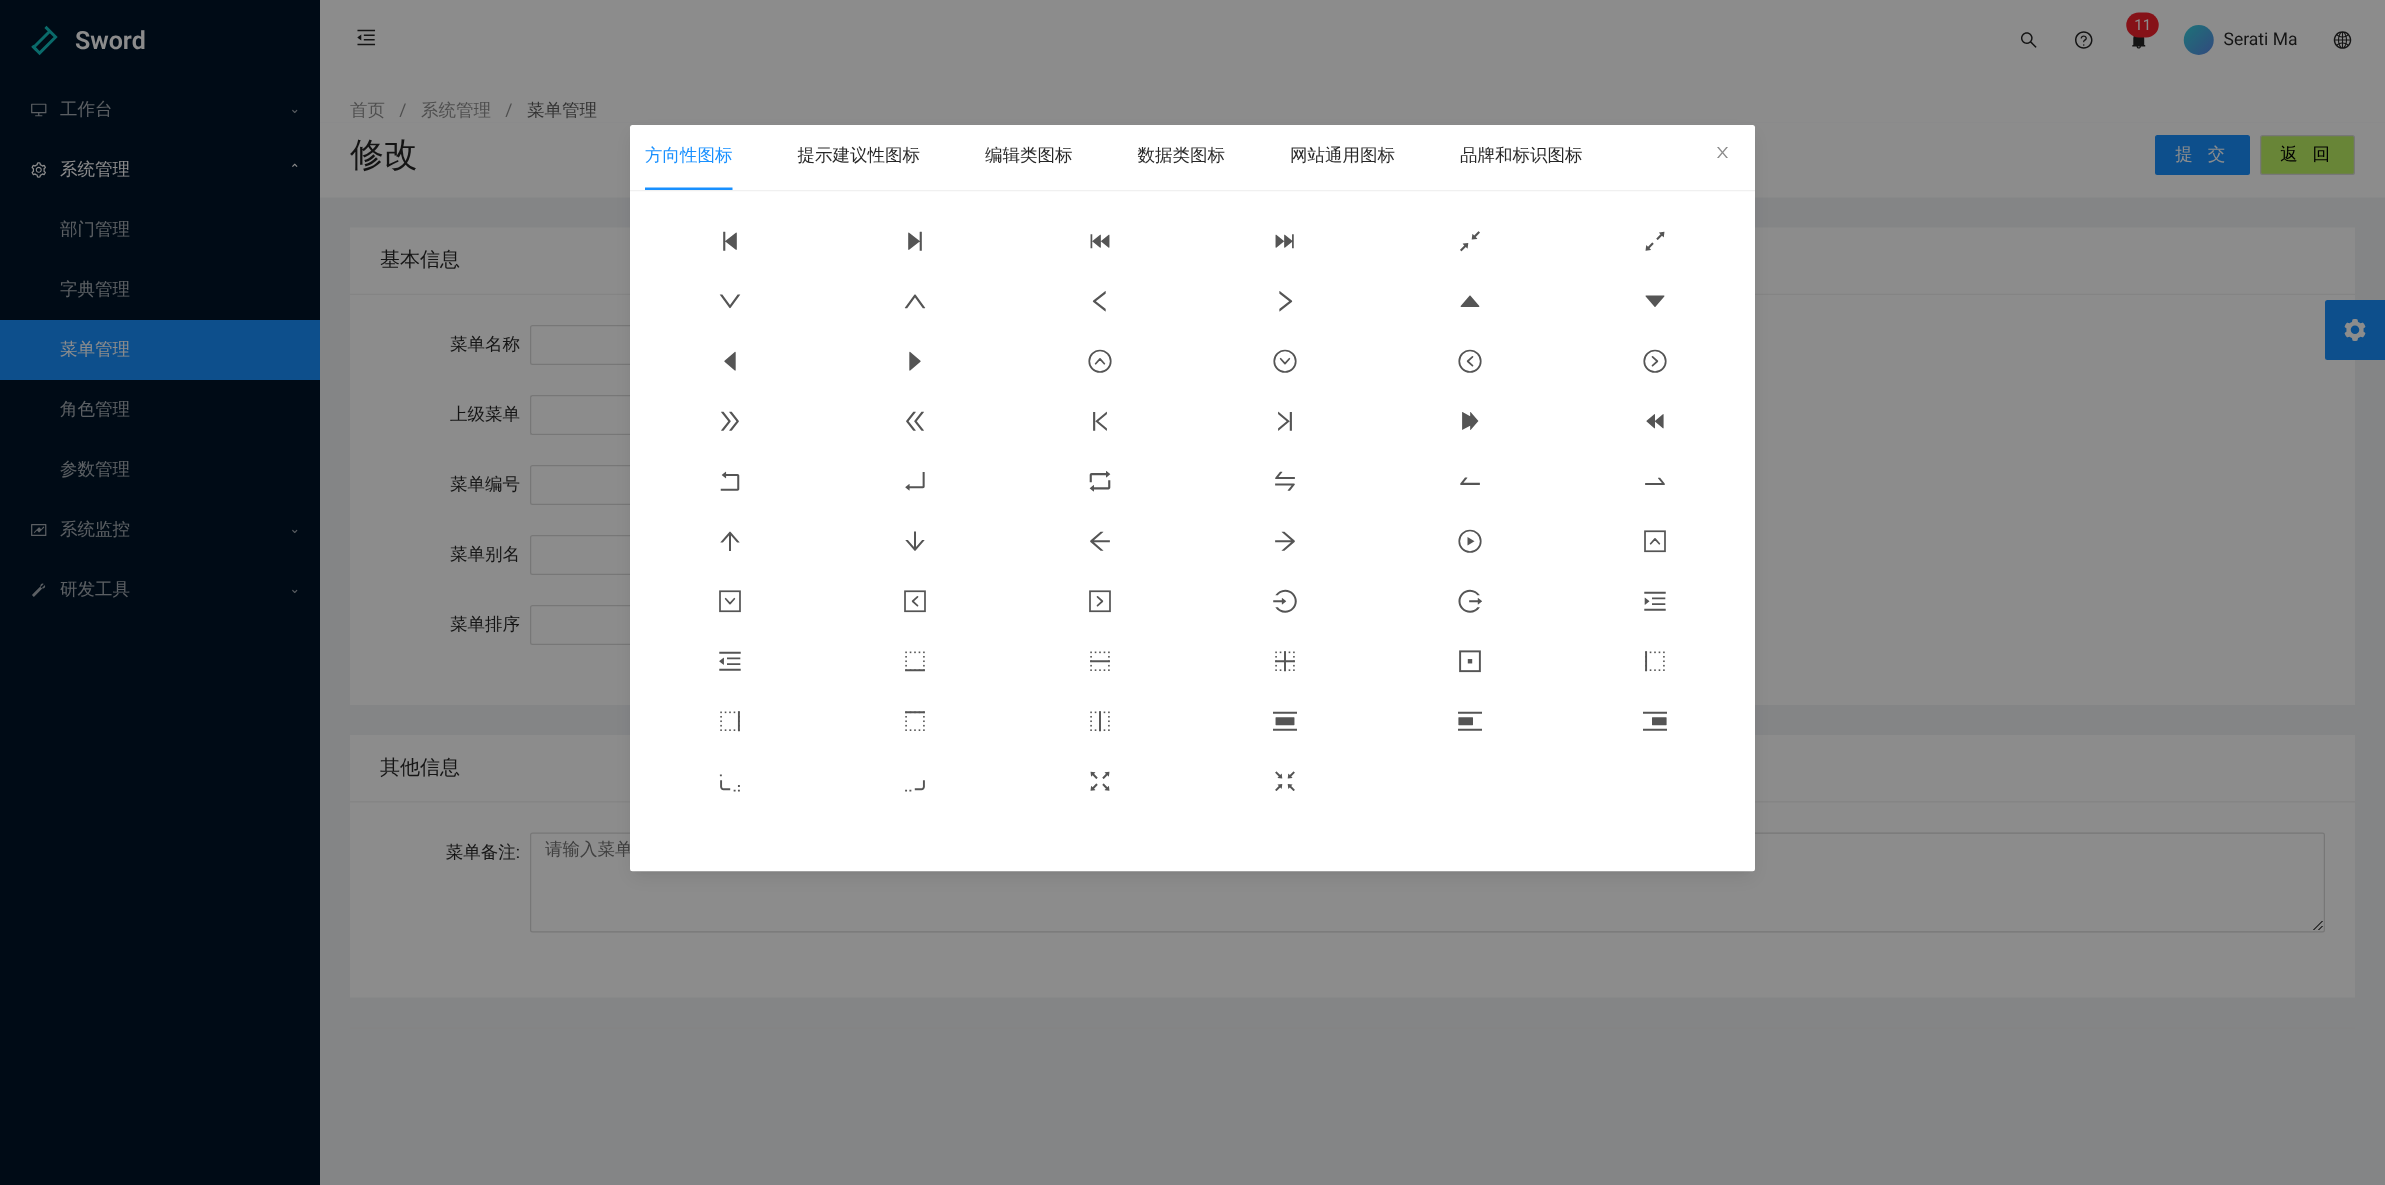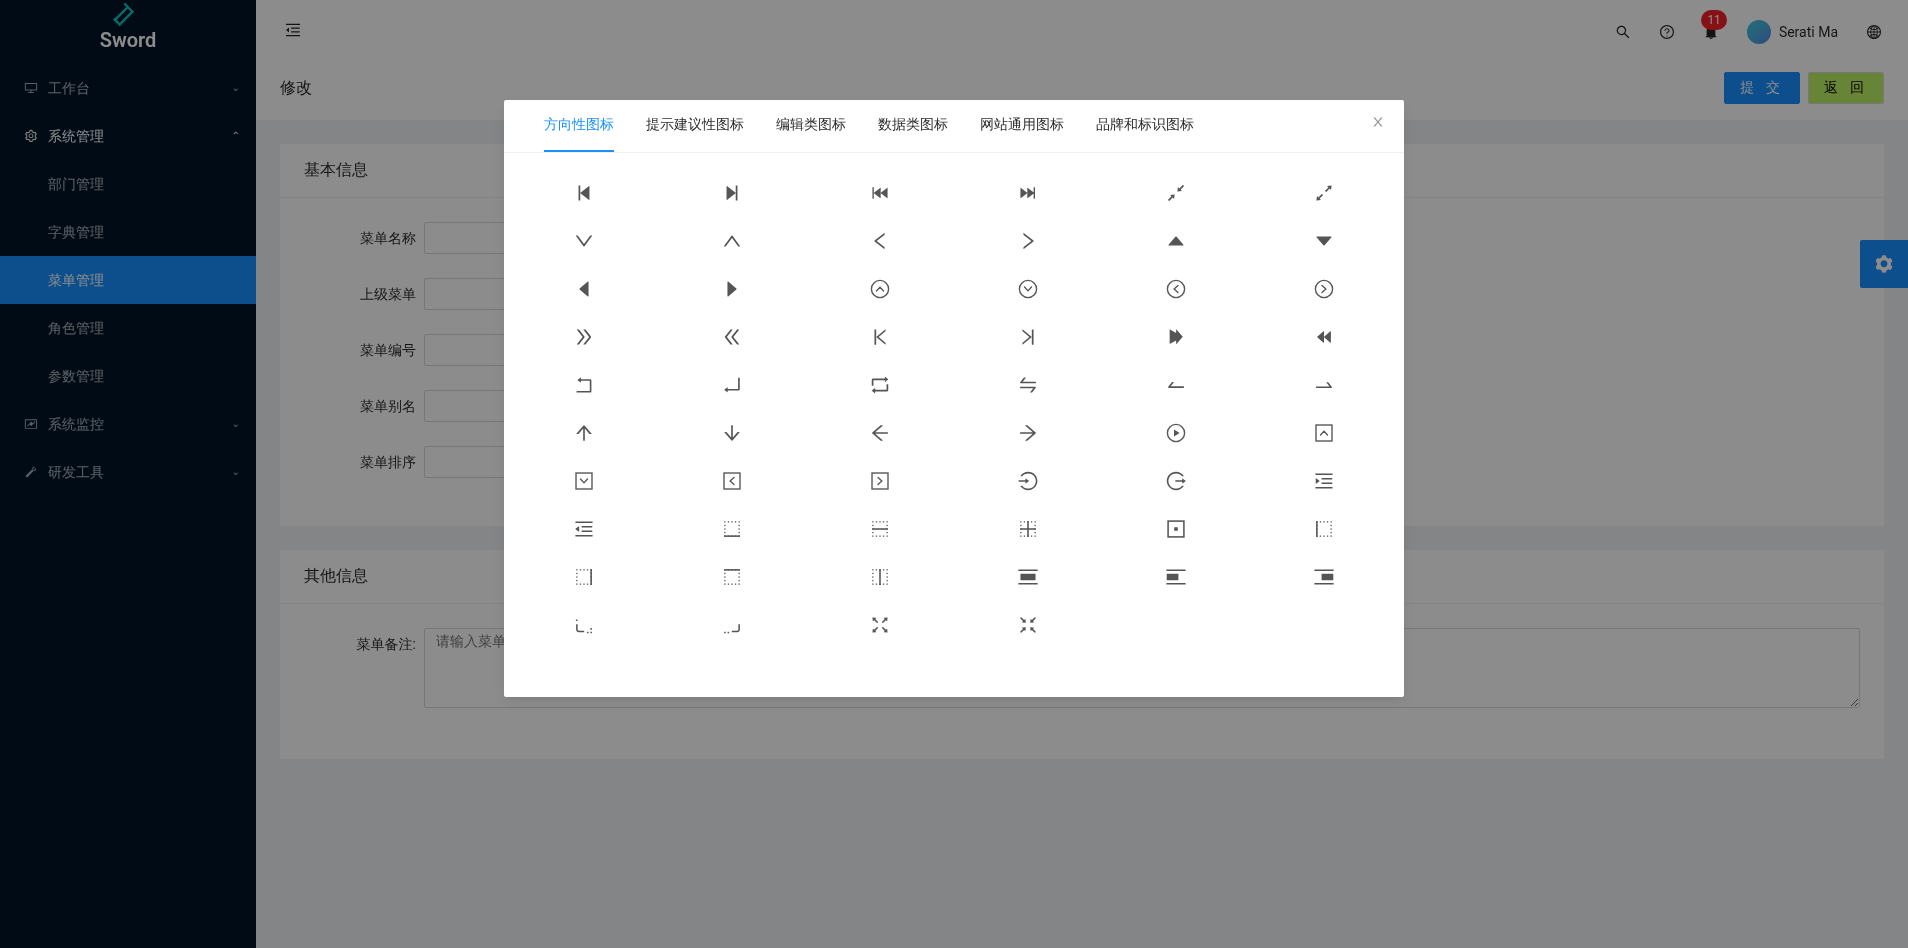--- a/index.html
+++ b/index.html
@@ -1,40 +1,40 @@
 <!DOCTYPE html>
 <html><head>
 <meta charset="utf-8">
 <style>
 * { box-sizing: border-box; margin: 0; padding: 0; }
 body { font-family: -apple-system, BlinkMacSystemFont, "Segoe UI", Roboto, "Helvetica Neue", Arial, sans-serif; font-size: 14px; color: rgba(0,0,0,0.85); background: #f0f2f5; overflow: hidden; }
 .layout { display: flex; height: 100vh; }
 .sider { width: 256px; background: #001529; color: rgba(255,255,255,0.65); display: flex; flex-direction: column; flex-shrink: 0; }
-.logo { height: 64px; display: flex; align-items: center; padding: 0 20px; color: #fff; font-size: 20px; font-weight: 600; flex-direction: column; }
+.logo { height: 64px; display: flex; align-items: center; padding: 14px 20px; color: #fff; font-size: 20px; font-weight: 600; }
 .logo-icon { width: 28px; height: 28px; margin-right: 12px; display: inline-flex; align-items: center; justify-content: center; }
 .menu { flex: 1; }
 .menu-item, .submenu-title { display: flex; align-items: center; padding: 0 16px 0 24px; height: 48px; line-height: 48px; cursor: pointer; color: rgba(255,255,255,0.65); }
 .menu-item.active { background: #1890ff; color: #fff; }
 .submenu-title .arrow { margin-left: auto; font-size: 10px; }
 .menu-icon { margin-right: 10px; font-size: 14px; display: inline-flex; width: 14px; }
 .submenu .menu-item { padding-left: 48px; }
 .main { flex: 1; display: flex; flex-direction: column; min-width: 0; }
 .header { height: 64px; background: #fff; display: flex; align-items: center; padding: 0 16px; box-shadow: 0 1px 4px rgba(0,21,41,0.08); }
 .menu-fold { font-size: 18px; cursor: pointer; padding: 0 12px; }
 .header-right { margin-left: auto; display: flex; align-items: center; gap: 8px; }
 .header-action { padding: 0 10px; height: 64px; display: flex; align-items: center; cursor: pointer; }
 .badge { position: relative; }
 .badge-count { position: absolute; top: 10px; right: 2px; background: #f5222d; color: #fff; font-size: 12px; min-width: 20px; height: 20px; border-radius: 10px; display: flex; align-items: center; justify-content: center; padding: 0 6px; }
 .avatar { width: 24px; height: 24px; border-radius: 50%; background: linear-gradient(135deg,#36d1dc,#5b86e5); margin-right: 8px; }
 .content { padding: 0; flex: 1; overflow: auto; }
 .breadcrumb { padding: 16px 24px 0; color: rgba(0,0,0,0.45); font-size: 14px; background: #fff; }
 .breadcrumb span.sep { margin: 0 8px; }
 .breadcrumb span.current { color: rgba(0,0,0,0.65); }
 .page-header { background: #fff; padding: 8px 24px 16px; display: flex; align-items: center; }
-.page-title { font-size: 16px; font-weight: 500; color: rgba(0,0,0,0.85); }
+.page-title { font-size: 27px; font-weight: 500; color: rgba(0,0,0,0.85); }
 .page-actions { margin-left: auto; display: flex; gap: 8px; }
 .btn { padding: 0 15px; height: 32px; border-radius: 2px; border: 1px solid #d9d9d9; background: #bef264; cursor: pointer; display: inline-flex; align-items: center; font-size: 14px; letter-spacing: 4px; }
 .btn-primary { background: #1890ff; border-color: #1890ff; color: #fff; }
 .card { background: #fff; margin: 24px; }
 .card-head { padding: 16px 24px; border-bottom: 1px solid #f0f0f0; font-size: 16px; font-weight: 500; color: rgba(0,0,0,0.85); }
 .card-body { padding: 24px; }
 .form-row { display: flex; margin-bottom: 24px; }
 .form-item { display: flex; align-items: flex-start; flex: 1; }
 .form-label { width: 120px; text-align: right; padding-right: 8px; line-height: 32px; color: rgba(0,0,0,0.85); }
 .form-control { flex: 1; max-width: 500px; }
@@ -43,21 +43,21 @@
 .input-search .input { border-right: none; border-radius: 2px 0 0 2px; }
 .input-search .btn-primary { border-radius: 0 2px 2px 0; padding: 0 12px; letter-spacing: 0; }
 .textarea { width: 100%; min-height: 80px; padding: 4px 11px; border: 1px solid #d9d9d9; border-radius: 2px; font-size: 14px; resize: vertical; }
 .divider { height: 1px; background: #f0f0f0; margin: 24px; }
 .settings-fab { position: fixed; right: 0; top: 240px; width: 48px; height: 48px; background: #1890ff; color: #fff; display: flex; align-items: center; justify-content: center; cursor: pointer; border-radius: 2px 0 0 2px; font-size: 20px; }
 
 
 .mask { position: fixed; inset: 0; background: rgba(0,0,0,0.45); z-index: 1000; }
 .modal { position: fixed; top: 100px; left: 50%; transform: translateX(-50%); width: 900px; background: #fff; border-radius: 2px; z-index: 1001; box-shadow: 0 3px 6px -4px rgba(0,0,0,0.12), 0 6px 16px rgba(0,0,0,0.08); }
 .modal-close { position: absolute; top: 12px; right: 16px; font-size: 16px; color: rgba(0,0,0,0.45); cursor: pointer; width: 20px; height: 20px; display: flex; align-items: center; justify-content: center; }
-.tabs { display: flex; border-bottom: 1px solid #f0f0f0; padding: 0 40px; }
+.tabs { display: flex; border-bottom: 1px solid #f0f0f0; padding: 0 12px; gap: 20px; }
 .tab { padding: 16px 0; margin-right: 32px; cursor: pointer; color: rgba(0,0,0,0.85); font-size: 14px; border-bottom: 2px solid transparent; }
 .tab.active { color: #1890ff; border-bottom-color: #1890ff; }
 .icon-grid { padding: 24px 40px 40px; }
 .icon-row { display: flex; justify-content: space-between; margin-bottom: 16px; }
 .icon-cell { width: 80px; height: 32px; display: flex; align-items: center; justify-content: center; cursor: pointer; color: #555; }
 .icon-cell svg { width: 22px; height: 22px; }
 </style>
 </head>
 <body>
 
@@ -160,20 +160,27 @@
         </span>
         <span class="header-action">
           <svg width="16" height="16" viewBox="0 0 1024 1024" fill="currentColor">
               <path d="M854.4 800.9c.2-.3.5-.6.7-.9C920.6 722.1 960 621.7 960 512s-39.4-210.1-104.8-288c-.2-.3-.5-.5-.7-.8-1.1-1.3-2.1-2.5-3.2-3.7-.4-.5-.8-.9-1.2-1.4l-4.1-4.7-.1-.1c-1.5-1.7-3.1-3.4-4.6-5.1l-.1-.1c-3.2-3.4-6.4-6.8-9.7-10.1l-.1-.1-4.8-4.8-.3-.3c-1.5-1.5-3-2.9-4.5-4.3-.5-.5-1-1-1.6-1.5-1-1-2-1.9-3-2.8-.3-.3-.7-.6-1-1C736.4 109.2 629.5 64 512 64s-224.4 45.2-304.3 119.2c-.3.3-.7.6-1 1-1 .9-2 1.9-3 2.9-.5.5-1 1-1.6 1.5-1.5 1.4-3 2.9-4.5 4.3l-.3.3-4.8 4.8-.1.1c-3.3 3.3-6.5 6.7-9.7 10.1l-.1.1c-1.6 1.7-3.1 3.4-4.6 5.1l-.1.1c-1.4 1.5-2.8 3.1-4.1 4.7-.4.5-.8.9-1.2 1.4-1.1 1.2-2.1 2.5-3.2 3.7-.2.3-.5.5-.7.8C103.4 301.9 64 402.3 64 512s39.4 210.1 104.8 288c.2.3.5.6.7.9l3.1 3.7c.4.5.8.9 1.2 1.4l4.1 4.7c0 .1.1.1.1.2 1.5 1.7 3 3.4 4.6 5l.1.1c3.2 3.4 6.4 6.8 9.6 10.1l.1.1c1.6 1.6 3.1 3.2 4.7 4.7l.3.3c3.3 3.3 6.7 6.5 10.1 9.6 80.1 74 187 119.2 304.5 119.2s224.4-45.2 304.3-119.2a300 300 0 0010.1-9.6l.3-.3c1.6-1.6 3.2-3.1 4.7-4.7l.1-.1c3.3-3.3 6.5-6.7 9.6-10.1l.1-.1c1.5-1.7 3.1-3.3 4.6-5 0-.1.1-.1.1-.2 1.4-1.5 2.8-3.1 4.1-4.7.4-.5.8-.9 1.2-1.4a99 99 0 003.3-3.7zm4.1-142.6c-13.8 32.6-32 62.8-54.2 90.2a444.07 444.07 0 00-81.5-55.9c11.6-46.9 18.8-98.4 20.7-152.6H887c-3 40.9-12.6 80.6-28.5 118.3zM887 484H743.5c-1.9-54.2-9.1-105.7-20.7-152.6 29.3-15.6 56.6-34.4 81.5-55.9A373.86 373.86 0 01887 484zM658.3 165.5c39.7 16.8 75.8 40 107.6 69.2a394.72 394.72 0 01-59.4 41.8c-15.7-45-35.8-84.1-59.2-115.4 3.7 1.4 7.4 2.9 11 4.4zm-90.6 700.6c-9.2 7.2-18.4 12.7-27.7 16.4V697a389.1 389.1 0 01115.7 26.2c-8.3 24.6-17.9 47.3-29 67.8-17.4 32.4-37.8 58.3-59 75.1zm59-633.1c11 20.6 20.7 43.3 29 67.8A389.1 389.1 0 01540 327V141.6c9.2 3.7 18.5 9.1 27.7 16.4 21.2 16.7 41.6 42.6 59 75zM540 640.9V540h147.5c-1.6 44.2-7.1 87.1-16.3 127.8l-.3 1.2A445.02 445.02 0 00540 640.9zm0-156.9V383.1c45.8-2.8 89.8-12.5 130.9-28.1l.3 1.2c9.2 40.7 14.7 83.5 16.3 127.8H540zm-56 56v100.9c-45.8 2.8-89.8 12.5-130.9 28.1l-.3-1.2c-9.2-40.7-14.7-83.5-16.3-127.8H484zm-147.5-56c1.6-44.2 7.1-87.1 16.3-127.8l.3-1.2c41.1 15.6 85 25.3 130.9 28.1V484H336.5zM484 697v185.4c-9.2-3.7-18.5-9.1-27.7-16.4-21.2-16.7-41.7-42.7-59.1-75.1-11-20.6-20.7-43.3-29-67.8 37.2-14.6 75.9-23.3 115.8-26.1zm0-370a389.1 389.1 0 01-115.7-26.2c8.3-24.6 17.9-47.3 29-67.8 17.4-32.4 37.8-58.4 59.1-75.1 9.2-7.2 18.4-12.7 27.7-16.4V327zM365.7 165.5c3.7-1.5 7.3-3 11-4.4-23.4 31.3-43.5 70.4-59.2 115.4-21-12-40.9-26-59.4-41.8 31.8-29.2 67.9-52.4 107.6-69.2zM165.5 365.7c13.8-32.6 32-62.8 54.2-90.2 24.9 21.5 52.2 40.3 81.5 55.9-11.6 46.9-18.8 98.4-20.7 152.6H137c3-40.9 12.6-80.6 28.5-118.3zM137 540h143.5c1.9 54.2 9.1 105.7 20.7 152.6a444.07 444.07 0 00-81.5 55.9A373.86 373.86 0 01137 540zm228.7 318.5c-39.7-16.8-75.8-40-107.6-69.2 18.5-15.8 38.4-29.7 59.4-41.8 15.7 45 35.8 84.1 59.2 115.4-3.7-1.4-7.4-2.9-11-4.4zm292.6 0c-3.7 1.5-7.3 3-11 4.4 23.4-31.3 43.5-70.4 59.2-115.4 21 12 40.9 26 59.4 41.8a373.81 373.81 0 01-107.6 69.2z"></path>
             </svg>
         </span>
       </div>
     </header>
 
     <div class="content">
+      <div class="breadcrumb">
+        <span>首页</span>
+        <span class="sep">/</span>
+        <span>系统管理</span>
+        <span class="sep">/</span>
+        <span class="current">菜单管理</span>
+      </div>
       <div class="page-header">
         <span class="page-title">修改</span>
         <div class="page-actions">
           <button class="btn btn-primary">提 交</button>
           <button class="btn">返 回</button>
         </div>
       </div>
 
       <div class="card">
         <div class="card-head">基本信息</div>

